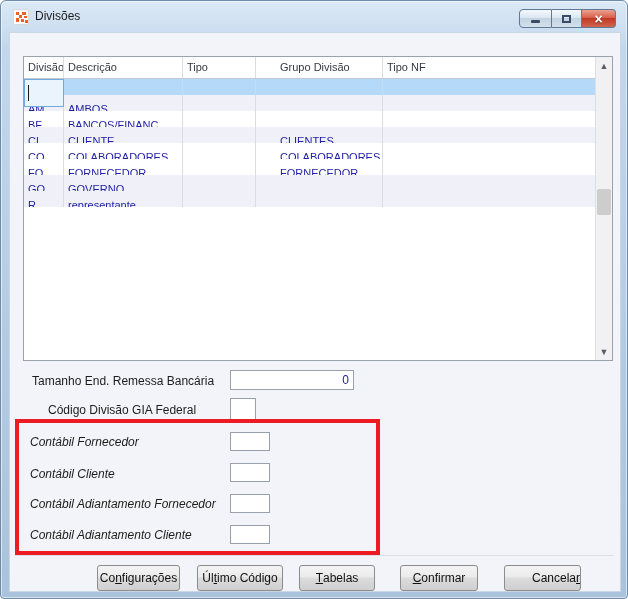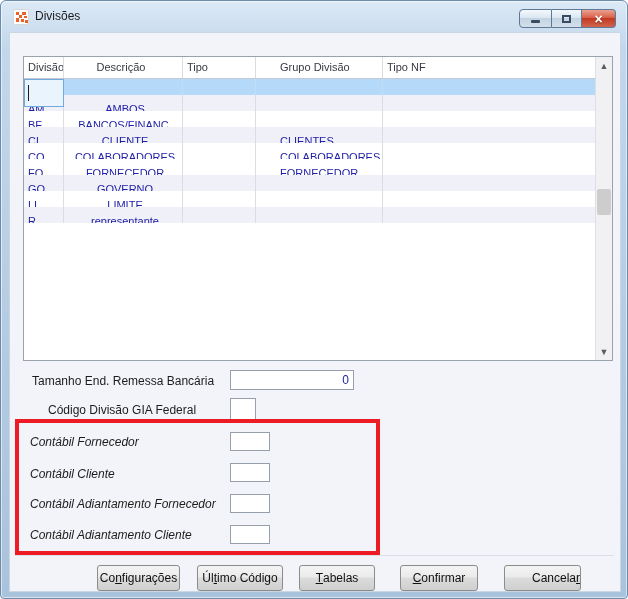--- a/index.html
+++ b/index.html
@@ -47,21 +47,21 @@
   
   .grid {
     position:absolute; left:13px; top:23px; width:590px; height:305px;
     background:#fff; border:1px solid #9aa2ac;
   }
   .g-header { display:flex; height:22px; background:#fff; border-bottom:1px solid #c4c8d0; }
   .g-hcell {
     font-size:11px; color:#383a42; padding:4px 8px 0 4px;
     border-right:1px solid #d9dce3; overflow:hidden; white-space:nowrap;
   }
-  .c1 { width:40px; } .c2 { width:119px;text-align:center; } .c3 { width:73px; } .c4 { width:107px;margin-left:20px; } .c5 { flex:1; }
+  .c1 { width:40px; } .c2 { width:119px; } .c3 { width:73px; } .c4 { width:107px;margin-left:20px; } .c5 { flex:1; }
   .g-body { position:absolute; left:0; top:22px; right:17px; bottom:0; overflow:hidden; }
   .g-row { display:flex; height:16px; background:#fff; }
   .g-row.alt { background:#f0f1f8; }
   .g-cell {
     font-size:11px; color:#2121a8; padding:8px 0 0 4px;
     border-right:1px solid #dadde4; overflow:hidden; white-space:nowrap;
   }
   .g-row.sel { background:#b5d9f8; }
   .g-row.sel .g-cell { border-right-color:#c3ddf4; }
   .edit-cell {
@@ -194,27 +194,20 @@
           <div class="g-cell c4">FORNECEDOR</div>
           <div class="g-cell c5" style="border-right:none"></div>
         </div>
         <div class="g-row alt">
           <div class="g-cell c1">GO</div>
           <div class="g-cell c2">GOVERNO</div>
           <div class="g-cell c3"></div>
           <div class="g-cell c4"></div>
           <div class="g-cell c5" style="border-right:none"></div>
         </div>
-        <div class="g-row">
-          <div class="g-cell c1">LI</div>
-          <div class="g-cell c2">LIMITE</div>
-          <div class="g-cell c3"></div>
-          <div class="g-cell c4"></div>
-          <div class="g-cell c5" style="border-right:none"></div>
-        </div>
         <div class="g-row alt">
           <div class="g-cell c1">R</div>
           <div class="g-cell c2">representante</div>
           <div class="g-cell c3"></div>
           <div class="g-cell c4"></div>
           <div class="g-cell c5" style="border-right:none"></div>
         </div>
       </div>
 
       <div class="vscroll">

